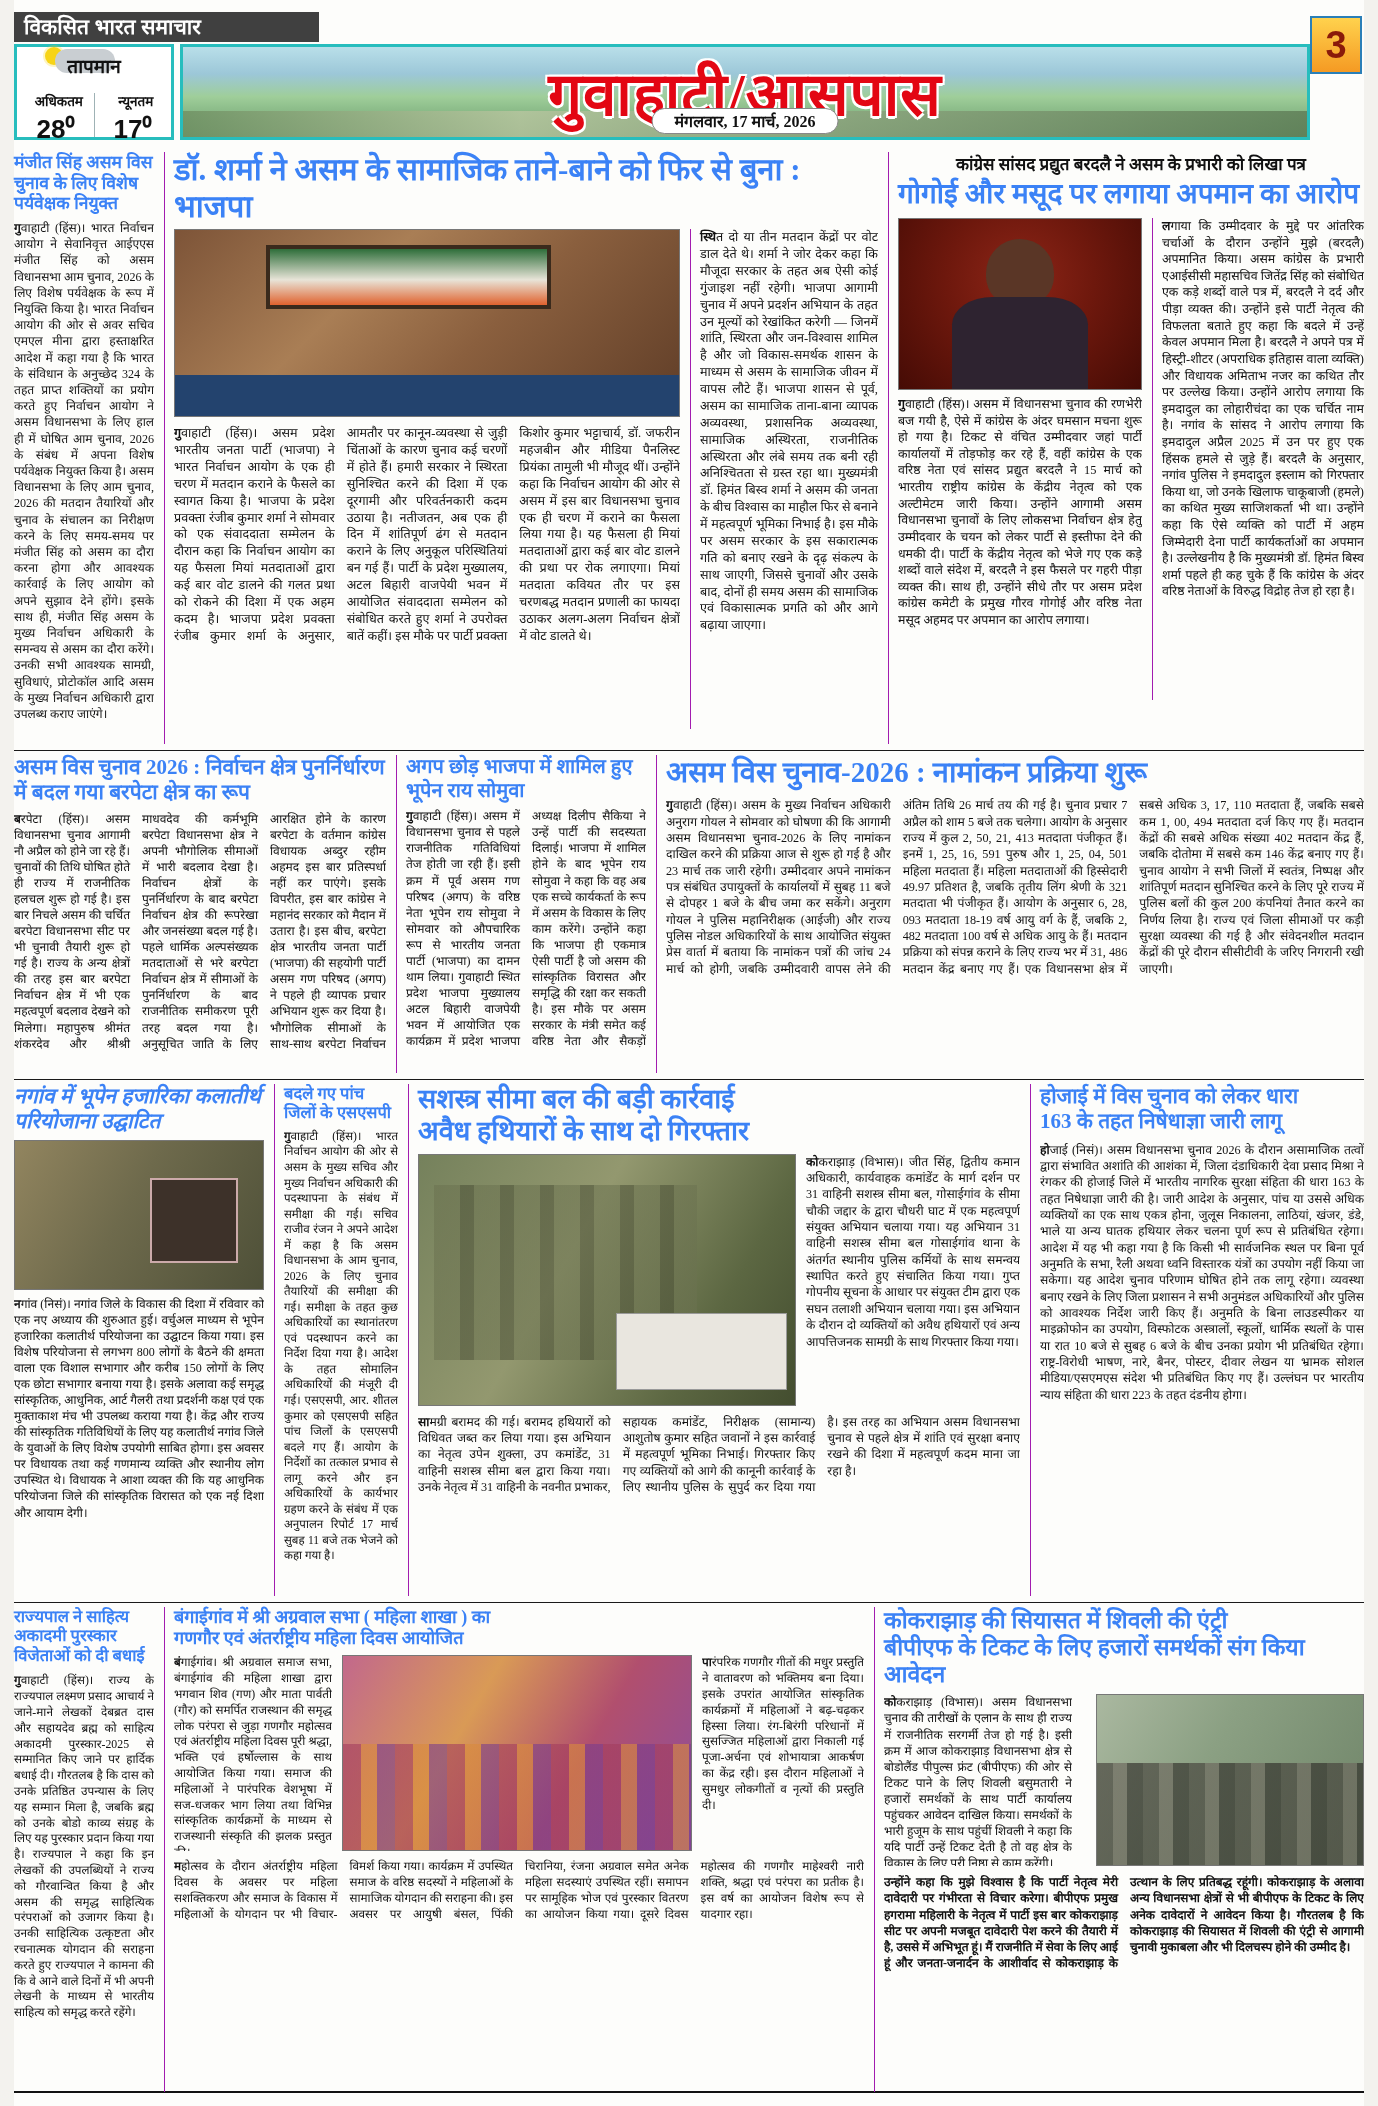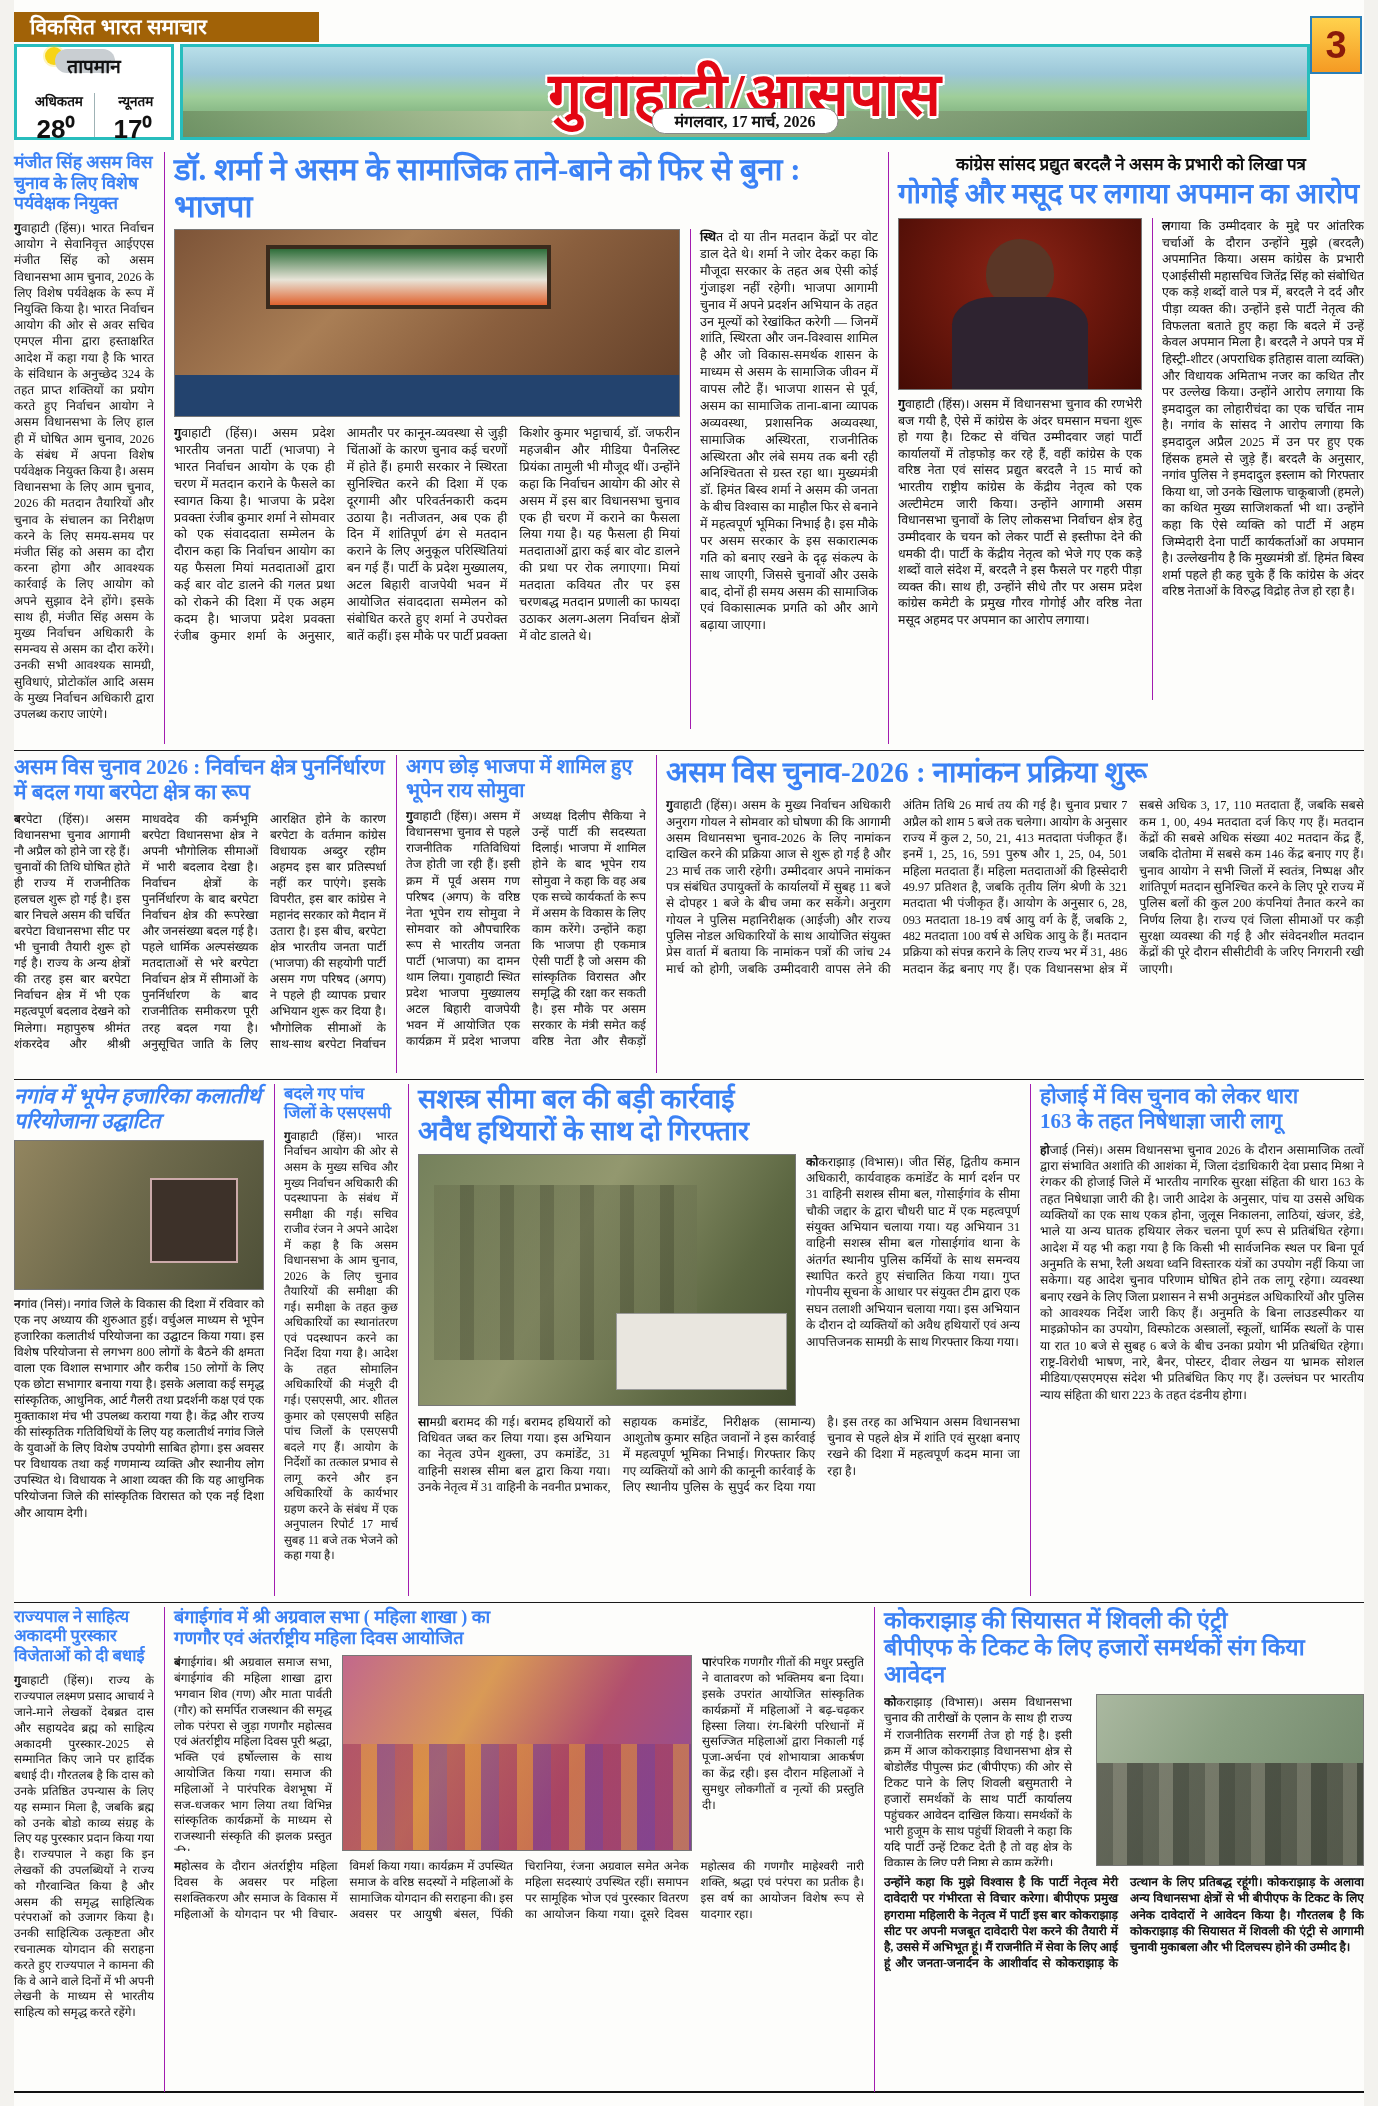--- a/index.html
+++ b/index.html
@@ -1,21 +1,21 @@
 <!DOCTYPE html>
 <html lang="hi"><head>
 <meta charset="utf-8">
 <style>
   html,body{margin:0;padding:0;background:#f3f2ee;}
   body{width:1378px;font-family:"Liberation Serif","DejaVu Serif",serif;color:#111;}
   .page{width:1350px;margin:0 auto;padding:10px 0 14px 0;background:#fdfdfb;}
   
   .hdr{position:relative;height:132px;margin-bottom:6px;}
-  .tagline{position:absolute;left:0;top:2px;width:305px;height:30px;background:#a16207;color:#fff;
-    font-family:"Liberation Sans",sans-serif;font-weight:bold;font-size:21px;line-height:30px;padding-left:16px;box-sizing:border-box;}
+  .tagline{position:absolute;left:0;top:2px;width:305px;height:30px;background:#404040;color:#fff;
+    font-family:"Liberation Sans",sans-serif;font-weight:bold;font-size:21px;line-height:30px;padding-left:10px;box-sizing:border-box;}
   .weather{position:absolute;left:0;top:34px;width:160px;height:96px;border:3px solid #27bdbd;background:#fff;box-sizing:border-box;text-align:center;}
   .weather .cloud{position:absolute;left:38px;top:2px;width:60px;height:24px;background:#c9ced2;border-radius:14px;}
   .weather .sun{position:absolute;left:28px;top:0;width:18px;height:18px;background:#f7d417;border-radius:50%;box-shadow:0 0 0 2px #f7d41744;}
   .weather .wt{position:relative;font-weight:bold;font-size:19px;margin-top:6px;z-index:2;}
   .wrow{display:flex;justify-content:space-around;font-weight:bold;font-size:13.5px;margin-top:13px;}
   .wvals{display:flex;justify-content:space-around;font-weight:bold;font-size:26px;font-family:"Liberation Sans",sans-serif;}
   .wdiv{position:absolute;left:50%;top:46px;width:1px;height:44px;background:#9fb2b5;}
   .banner{position:absolute;left:166px;top:34px;width:1130px;height:96px;border:3px solid #27bdbd;box-sizing:border-box;
     background:linear-gradient(180deg,#b9dfe9 0%,#9cc7d8 30%,#9fce9a 55%,#7fb07e 80%,#6b9a6e 100%);overflow:hidden;}
   .banner .strip{position:absolute;bottom:0;left:0;right:0;height:26px;background:linear-gradient(90deg,#6f8f62,#b9c6a0 30%,#8aa07b 60%,#5d7b55);opacity:.8;}

